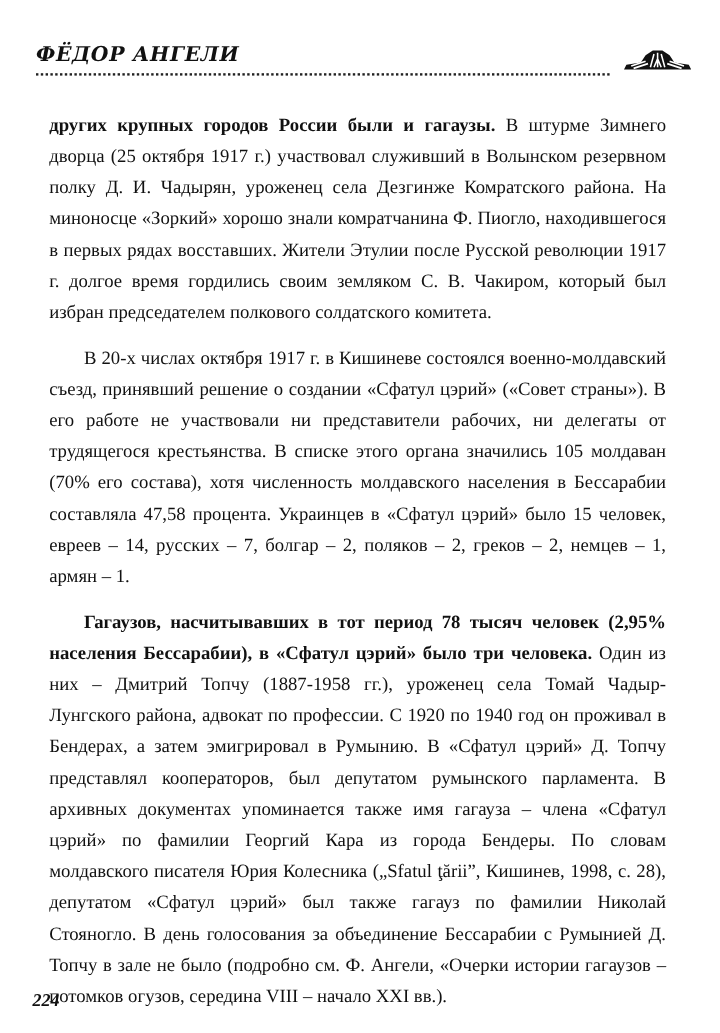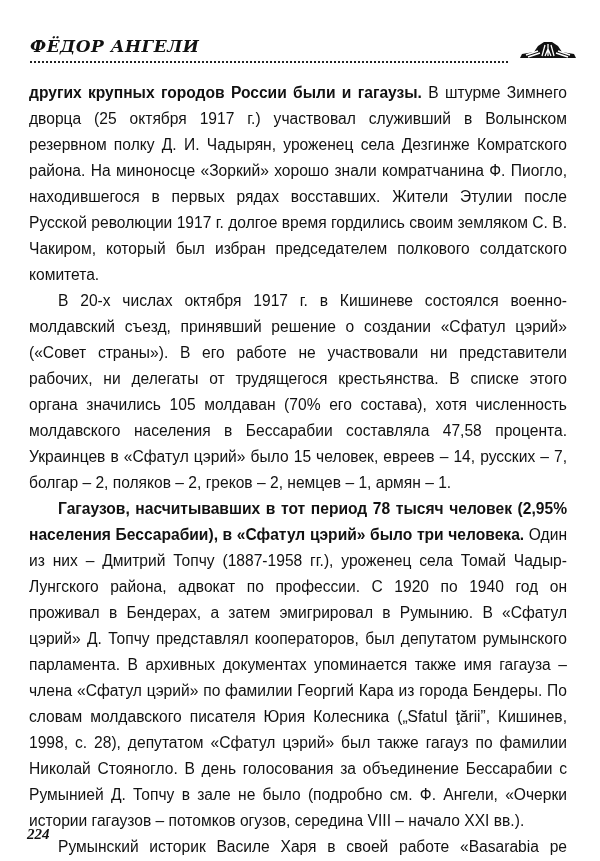--- a/index.html
+++ b/index.html
@@ -13,21 +13,21 @@
   .head-rule {
     position: absolute; left: 30px; top: 61px; width: 478px; height: 0;
     border-top: 2px dotted #222;
   }
   .ornament { position: absolute; left: 518px; top: 40px; width: 60px; height: 20px; }
   .body-text {
     position: absolute; left: 29px; top: 80px; width: 538px;
     font-family: "Liberation Sans", sans-serif; font-size: 15.6px; line-height: 26px;
     text-align: justify; color: #111;
   }
-  .body-text p { margin: 0; }
+  .body-text p { margin: 12px; font-family: Liberation Serif, serif; }
   .indent { text-indent: 29px; }
   .b { font-weight: bold; }
   .page-number {
     position: absolute; left: 27px; top: 826px;
     font-family: Liberation Serif, serif; font-weight: bold; font-style: italic; font-size: 15px;
   }
 </style>
 </head>
 <body>
 

